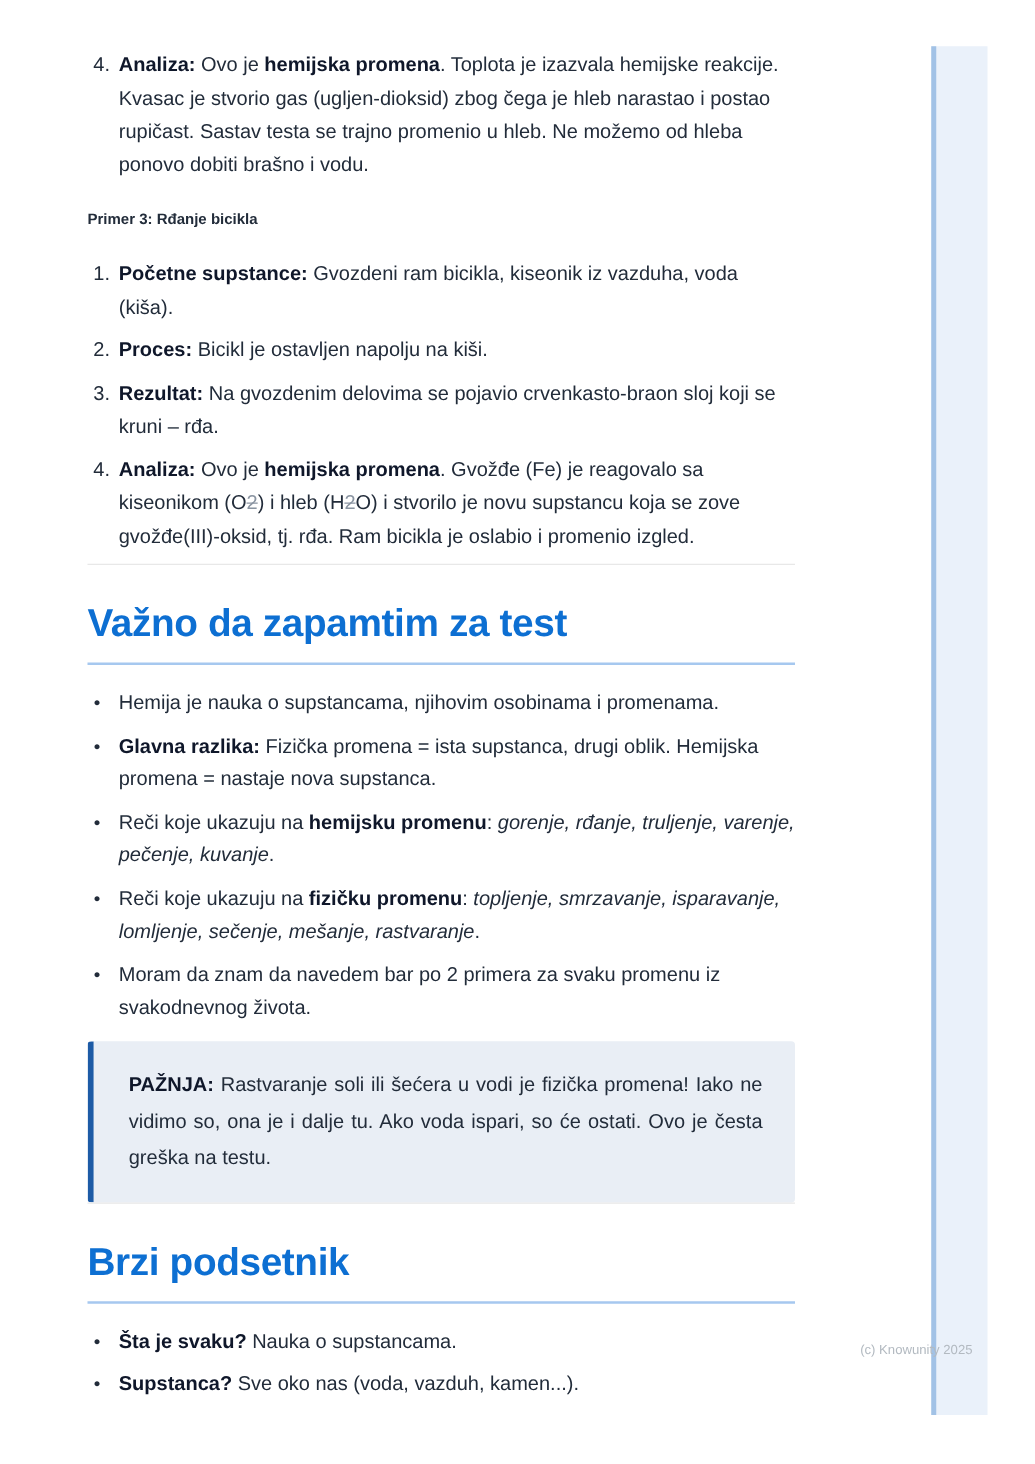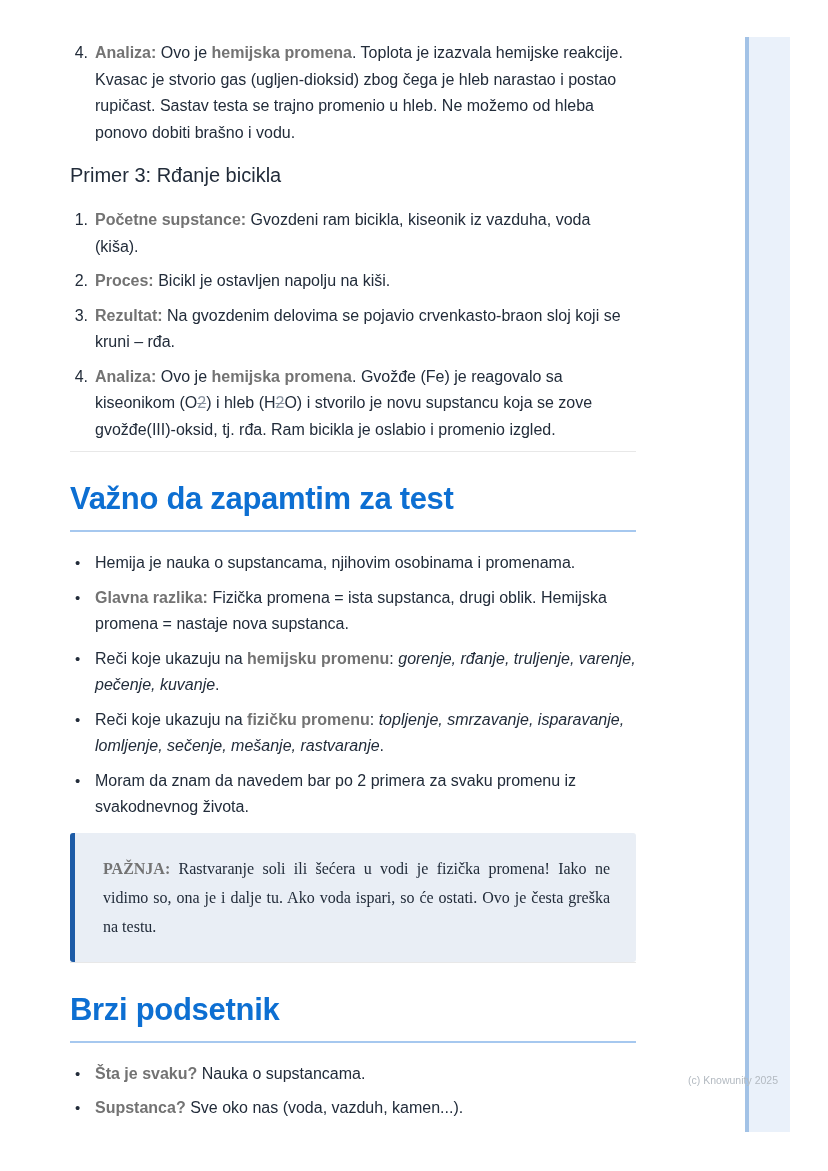--- a/index.html
+++ b/index.html
@@ -26,26 +26,26 @@
   }
   .marker {
     position: absolute; left: 0; top: 0;
     width: 18px; text-align: right;
     line-height: 26.5px;
   }
   .bullet-list .marker {
     left: 5px; width: 10px; text-align: left;
     font-size: 15px;
   }
-  strong { font-weight: bold; color: #737373; }
+  strong { font-weight: bold; color: #0f172a; }
   em { font-style: italic; }
   .sub2 { color: #8a94a1; text-decoration: line-through; }
   .bread-list { margin-top: 40px; }
   .example-heading {
-    font-size: 20px; font-weight: normal;
+    font-size: 12px; font-weight: bold;
     line-height: 26px;
     margin-top: 16px;
   }
   .rust-list { margin-top: 19px; }
   hr.divider {
     border: none;
     border-top: 1.5px solid #e8e8e8;
     margin: 0;
   }
   .divider-1 { margin-top: 6px; }
@@ -60,21 +60,20 @@
     padding-bottom: 13px;
     border-bottom: 2px solid #a6c8ef;
   }
   .section-bullets { margin-top: 18px; }
   .callout {
     margin-top: 12px;
     background: #e9eef5;
     border-left: 5px solid #1d5ba6;
     border-radius: 3px;
     padding: 21px 26px 21px 28px;
-    font-family: Liberation Serif, serif;
   }
   .callout p {
     line-height: 29px;
     text-align: justify;
   }
   .brzi-title { margin-top: 28px; }
   .side-strip {
     position: absolute;
     left: 745px; top: 37px;
     width: 45px; height: 1095px;

